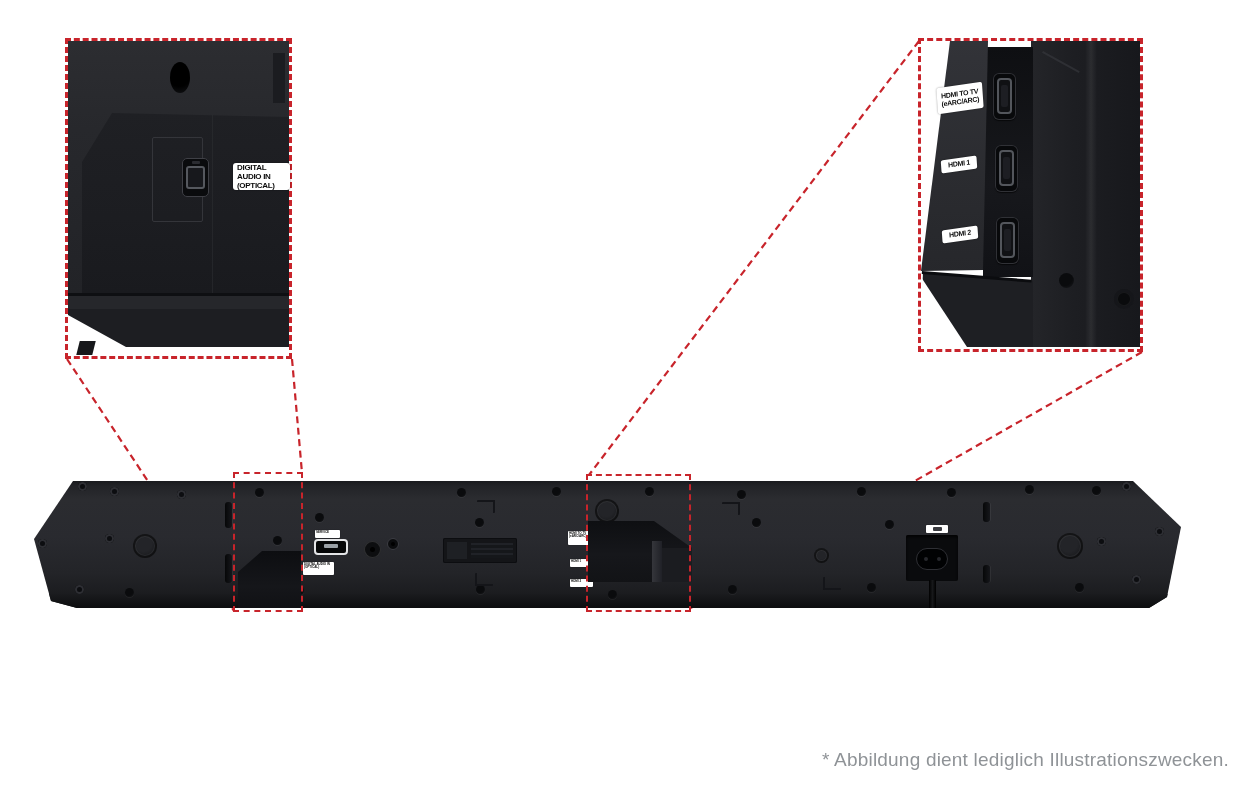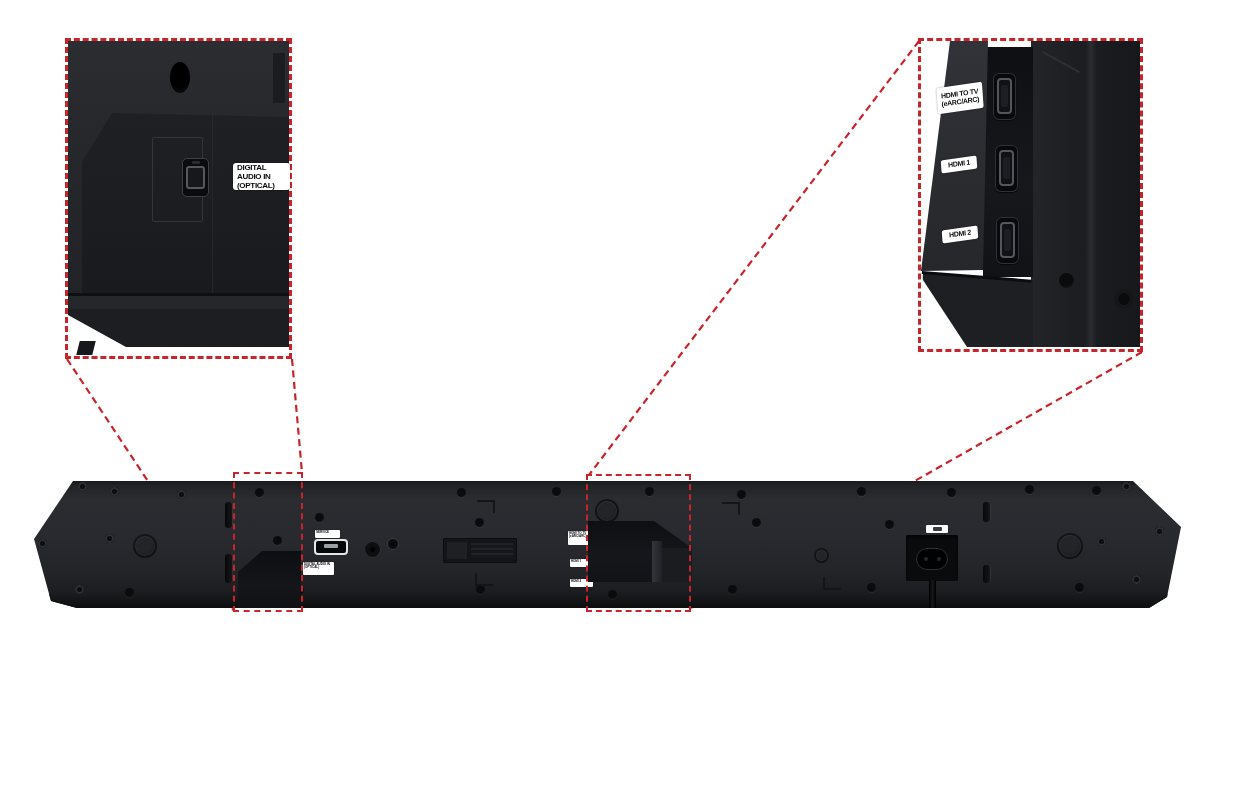--- a/index.html
+++ b/index.html
@@ -308,13 +308,14 @@
           <i class="p1"></i>
           <i class="p2"></i>
         </div>
     </div>
     <div class="power-cord"></div>
   </div>
 
   <div class="target-box" style="left:233px;top:472px;width:70px;height:140px;"></div>
   <div class="target-box" style="left:586px;top:474px;width:105px;height:138px;"></div>
 
+  <div id="note">* Abbildung dient lediglich Illustrationszwecken.</div>
 </div>
 
 </body></html>

